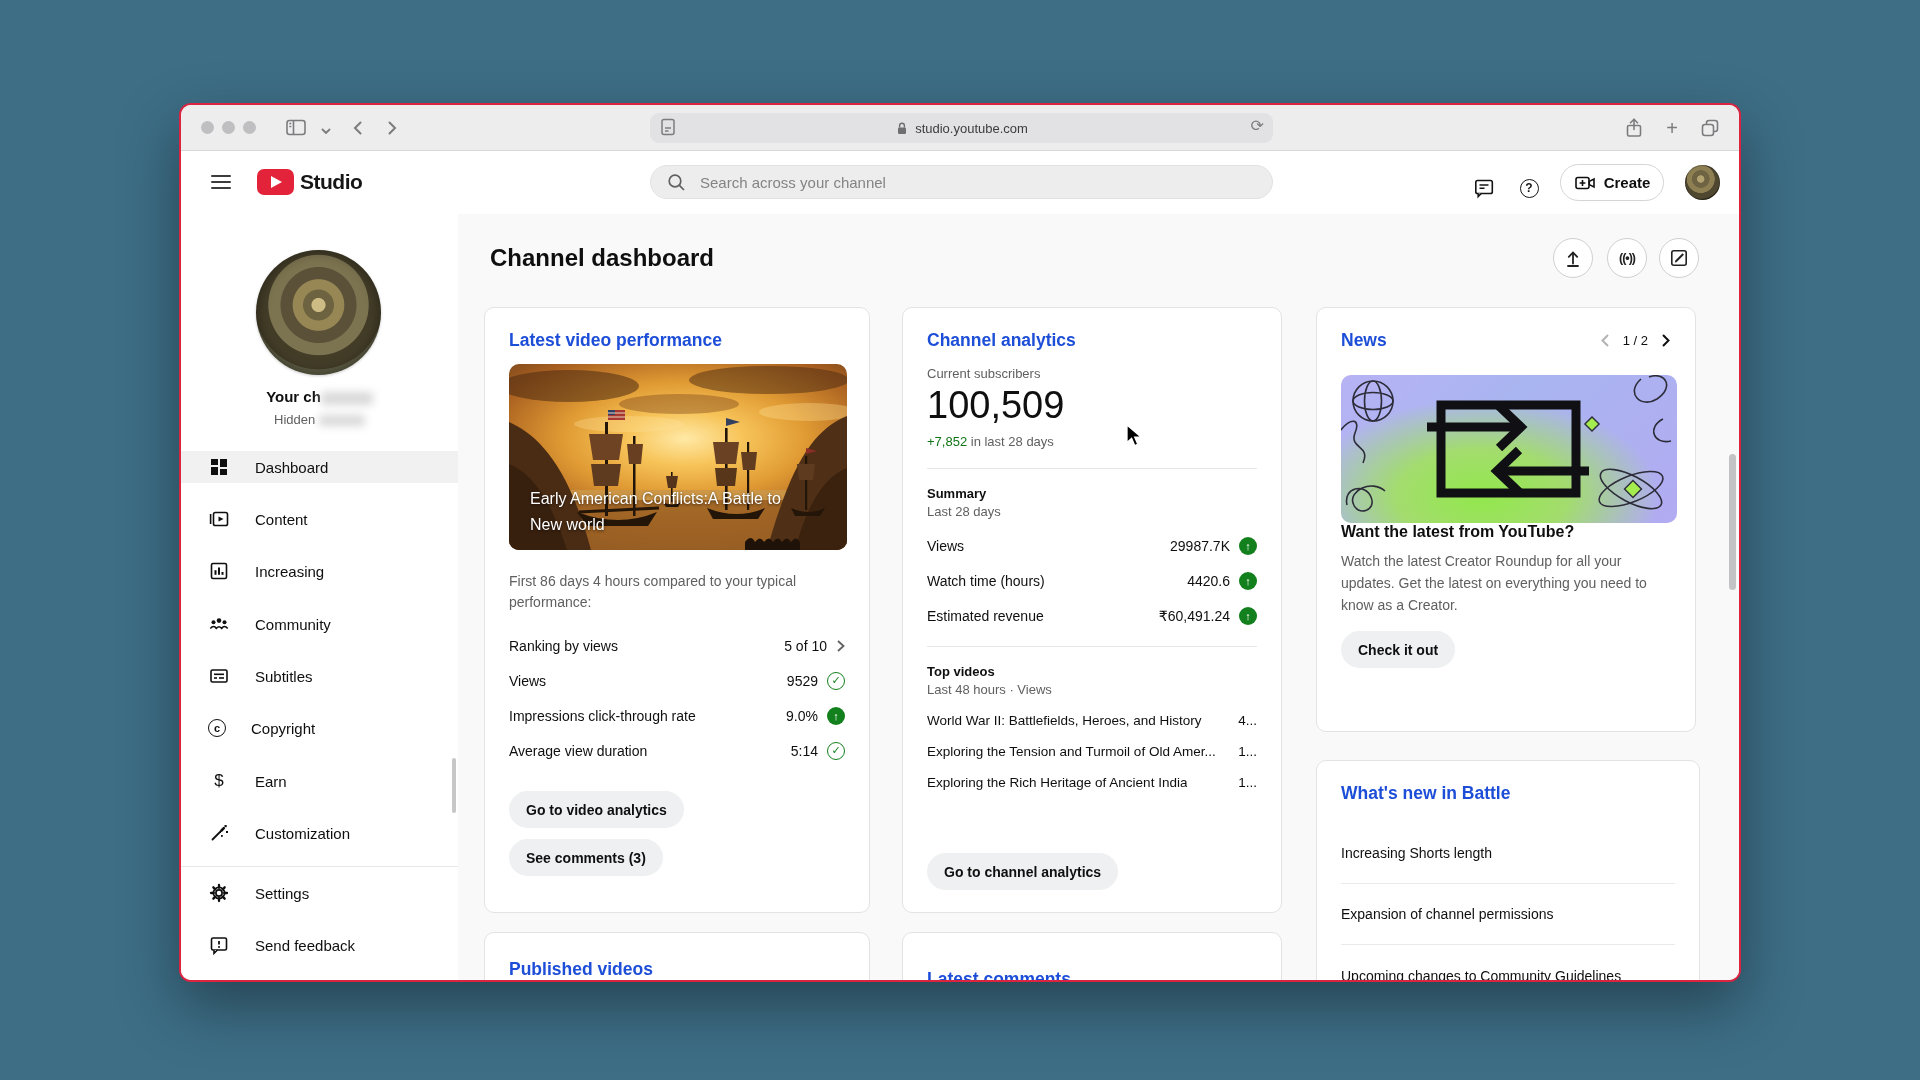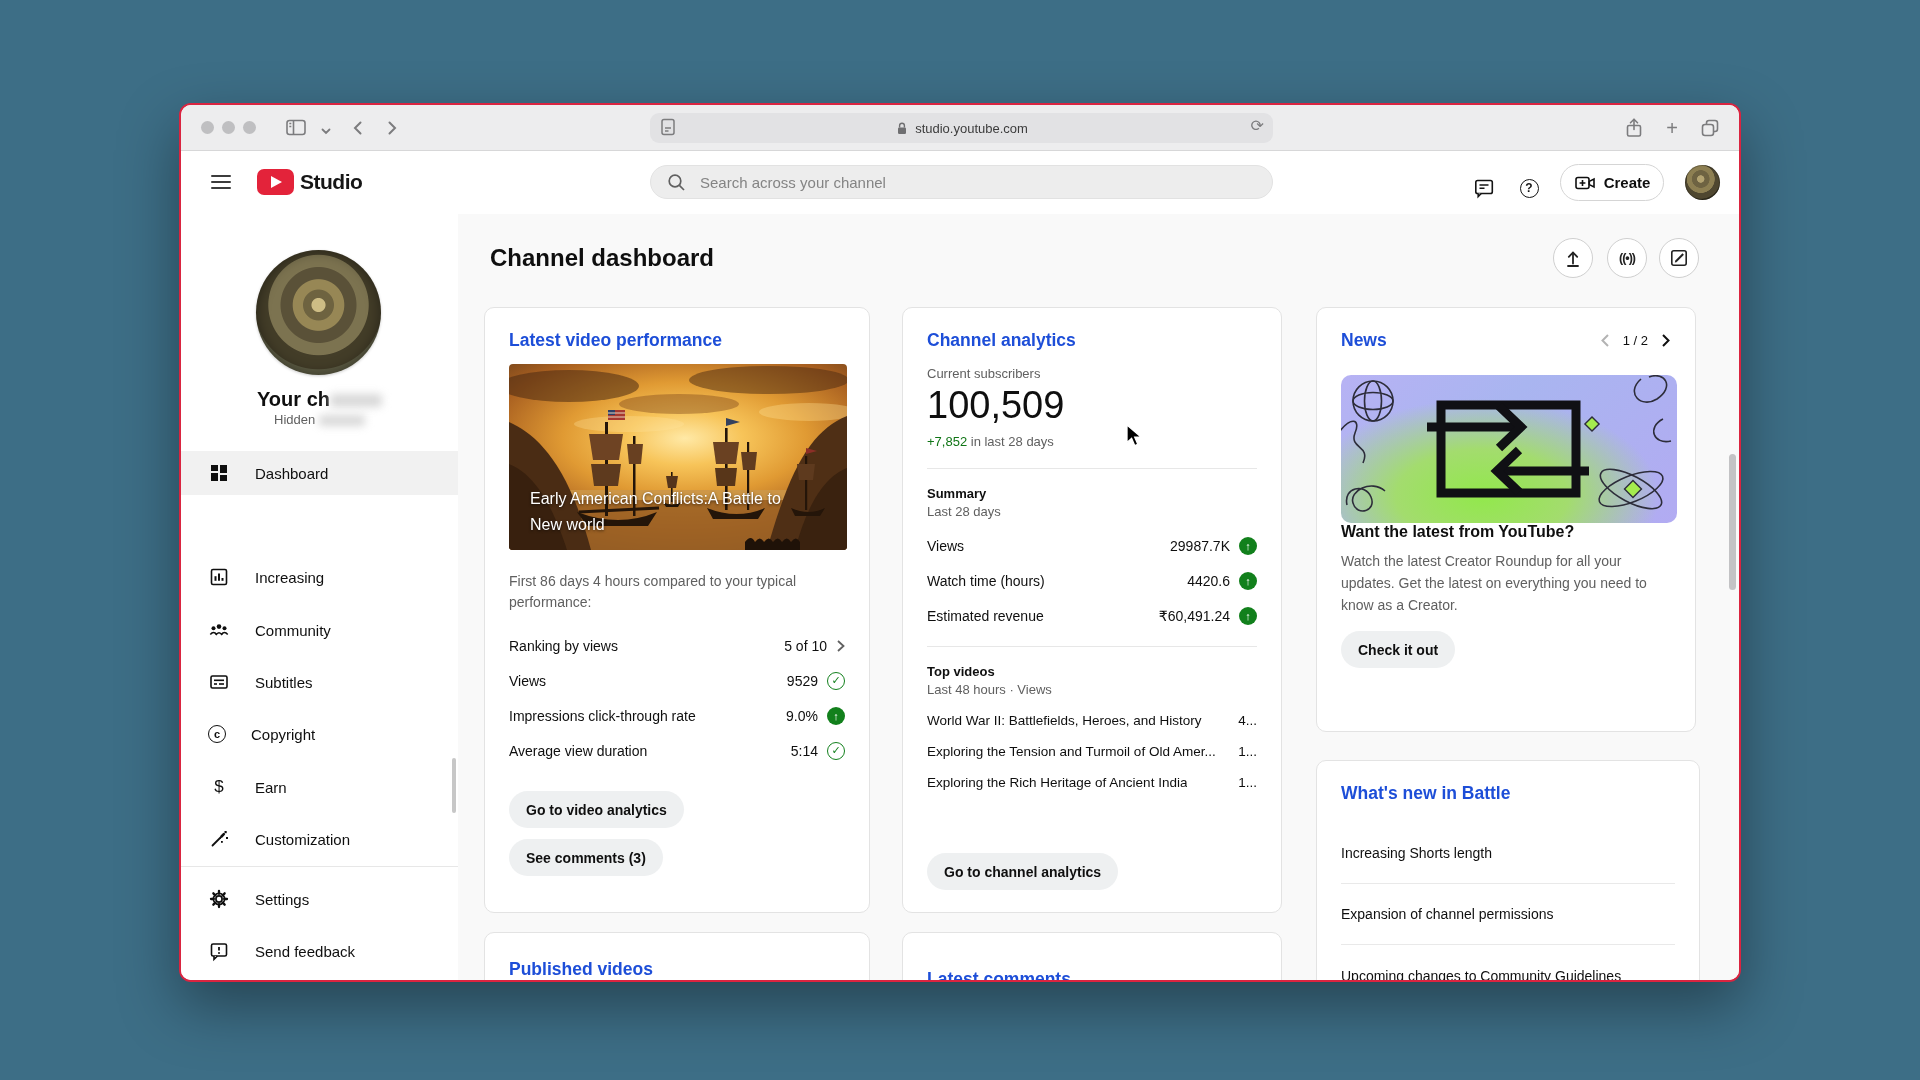--- a/index.html
+++ b/index.html
@@ -39,39 +39,39 @@
   .help-circle{ border:1.6px solid #141414; border-radius:50%; width:19px; height:19px; font-size:12px; font-weight:700; display:flex; align-items:center; justify-content:center;}
   .create-btn{ position:absolute; left:1379px; top:13px; width:104px; height:37px; border:1px solid #d5d5d5; border-radius:19px; background:#fff; display:flex; align-items:center; justify-content:center; gap:8px; font-size:15px; font-weight:700; cursor:pointer;}
   .avatar-sm{ position:absolute; left:1504px; top:14px; width:35px; height:35px; border-radius:50%;
     background:radial-gradient(circle at 45% 40%, #b3a371 0 12%, #6e6342 14% 30%, #8d7f52 32% 48%, #4f4730 50% 68%, #35301f 70% 100%); box-shadow:inset 0 0 0 1px rgba(0,0,0,.25);}
   
   .app-body{ position:absolute; left:0; top:109px; right:0; bottom:0; overflow:hidden;}
   .sidebar{ position:absolute; left:0; top:0; bottom:0; width:277px; background:#fff;}
   .avatar-lg{ position:absolute; left:75px; top:36px; width:125px; height:125px; border-radius:50%;
     background:radial-gradient(circle at 50% 44%, #cdbd85 0 7%, #6e6340 8% 16%, #978755 17% 27%, #5a5138 28% 40%, #7c7350 41% 53%, #433d28 54% 68%, #5d5c44 69% 80%, #2c2a1c 81% 100%);
     box-shadow:inset 0 0 14px rgba(0,0,0,.45), 0 1px 3px rgba(0,0,0,.2);}
-  .ch-name{ position:absolute; left:0; top:174px; width:277px; text-align:center; font-size:20px; font-weight:700; color:#0f0f0f;}
+  .ch-name{ position:absolute; left:0; top:174px; width:277px; text-align:center; font-size:15px; font-weight:700; color:#0f0f0f;}
   .ch-sub{ position:absolute; left:0; top:198px; width:277px; text-align:center; font-size:13px; color:#606060;}
   .blurbox{ display:inline-block; vertical-align:middle; background:#d8d8d8; filter:blur(4px); border-radius:3px;}
-  .nav-item{ position:absolute; left:0; width:100%; height:44px; display:flex; align-items:center; padding-left:27px; gap:25px; cursor:pointer; font-size:15px; color:#0f0f0f;}
+  .nav-item{ position:absolute; left:0; width:100%; height:32px; display:flex; align-items:center; padding-left:27px; gap:25px; cursor:pointer; font-size:15px; color:#0f0f0f;}
   .nav-item.active{ background:#f1f1f1;}
   .nav-ic{ width:22px; height:22px; display:flex; align-items:center; justify-content:center; color:#0f0f0f; flex:none;}
   .side-div{ position:absolute; left:0; width:277px; height:1px; background:#e7e7e7;}
   .sb-scroll{ position:absolute; left:271px; top:544px; width:4px; height:55px; background:#c7c7c7; border-radius:2px;}
   .main{ position:absolute; left:277px; top:0; right:0; bottom:0; background:#f9f9f9; overflow:hidden;}
   .page-title{ position:absolute; left:32px; top:30px; font-size:24px; font-weight:700; color:#0f0f0f;}
   .act-circle{ position:absolute; top:24px; width:40px; height:40px; border-radius:50%; background:#fff; border:1px solid #cfcfcf; display:flex; align-items:center; justify-content:center; color:#222; cursor:pointer;}
   .live-glyph{ font-size:12.5px; letter-spacing:-1px; font-weight:700; color:#222;}
   .win-scroll{ position:absolute; right:3px; top:349px; width:7px; height:136px; background:#c3c3c5; border-radius:4px;}
   
   .card{ position:absolute; background:#fff; border:1px solid #e3e3e3; border-radius:10px; padding:22px 24px; overflow:hidden;}
   .card h2{ font-size:17.5px; font-weight:700; color:#1d4ed8;}
   .pill-btn{ display:inline-flex; align-items:center; justify-content:center; height:37px; padding:0 17px; background:#eef0f1; border:none; border-radius:19px; font-size:14px; font-weight:700; color:#0f0f0f; font-family:inherit; cursor:pointer;}
   
-  .thumb{ position:relative; width:338px; height:186px; border-radius:4px; overflow:hidden; margin-top:13px;
+  .thumb{ position:relative; width:338px; height:186px; border-radius:10px; overflow:hidden; margin-top:13px;
     background:radial-gradient(95% 80% at 52% 40%, #ffe9a6 0%, #f7c459 18%, #e09a33 38%, #a85f20 62%, #5f3a1a 85%, #3f2813 100%);}
   .thumb svg{ position:absolute; inset:0;}
   .thumb-title{ position:absolute; left:21px; bottom:12px; color:#fff; font-size:16px; line-height:26px; text-shadow:0 1px 3px rgba(0,0,0,.65);}
   .perf-desc{ margin-top:21px; font-size:14px; line-height:21px; color:#606060; width:320px;}
   .m-rows{ margin-top:15px;}
   .m-row{ height:35px; display:flex; align-items:center; justify-content:space-between; font-size:14px;}
   .m-right{ display:flex; align-items:center; gap:9px;}
   .ok-badge{ width:18px; height:18px; border-radius:50%; border:1.6px solid #12801c; color:#12801c; font-size:11px; font-weight:700; display:flex; align-items:center; justify-content:center;}
   .up-badge{ width:18px; height:18px; border-radius:50%; background:#12801c; color:#fff; font-size:11px; font-weight:700; display:flex; align-items:center; justify-content:center;}
   .chev{ color:#606060; display:flex;}
@@ -231,20 +231,30 @@
       <div class="nav-item active" style="top:237px">
         <span class="nav-ic">
           <svg width="22" height="22" viewBox="0 0 22 22" fill="currentColor">
               <rect x="3" y="3" width="7" height="6"></rect>
               <rect x="12" y="3" width="7" height="8"></rect>
               <rect x="3" y="11" width="7" height="8"></rect>
               <rect x="12" y="13" width="7" height="6"></rect>
             </svg>
         </span>
         <span>Dashboard</span>
+      </div>
+      <div class="nav-item" style="top:289px">
+        <span class="nav-ic">
+          <svg width="22" height="22" viewBox="0 0 22 22" fill="none" stroke="currentColor" stroke-width="1.6">
+              <line x1="2.6" y1="6" x2="2.6" y2="16"></line>
+              <rect x="5.5" y="4.5" width="14" height="13" rx="1.8"></rect>
+              <polygon points="10.5,8.5 15.5,11 10.5,13.5" fill="currentColor" stroke="none"></polygon>
+            </svg>
+        </span>
+        <span>Content</span>
       </div>
       <div class="nav-item" style="top:341px">
         <span class="nav-ic">
           <svg width="22" height="22" viewBox="0 0 22 22" fill="none" stroke="currentColor" stroke-width="1.6">
               <rect x="3.5" y="3.5" width="15" height="15" rx="1.5"></rect>
               <line x1="7.5" y1="14.8" x2="7.5" y2="10.2" stroke-width="2"></line>
               <line x1="11" y1="14.8" x2="11" y2="7.4" stroke-width="2"></line>
               <line x1="14.5" y1="14.8" x2="14.5" y2="12" stroke-width="2"></line>
             </svg>
         </span>

